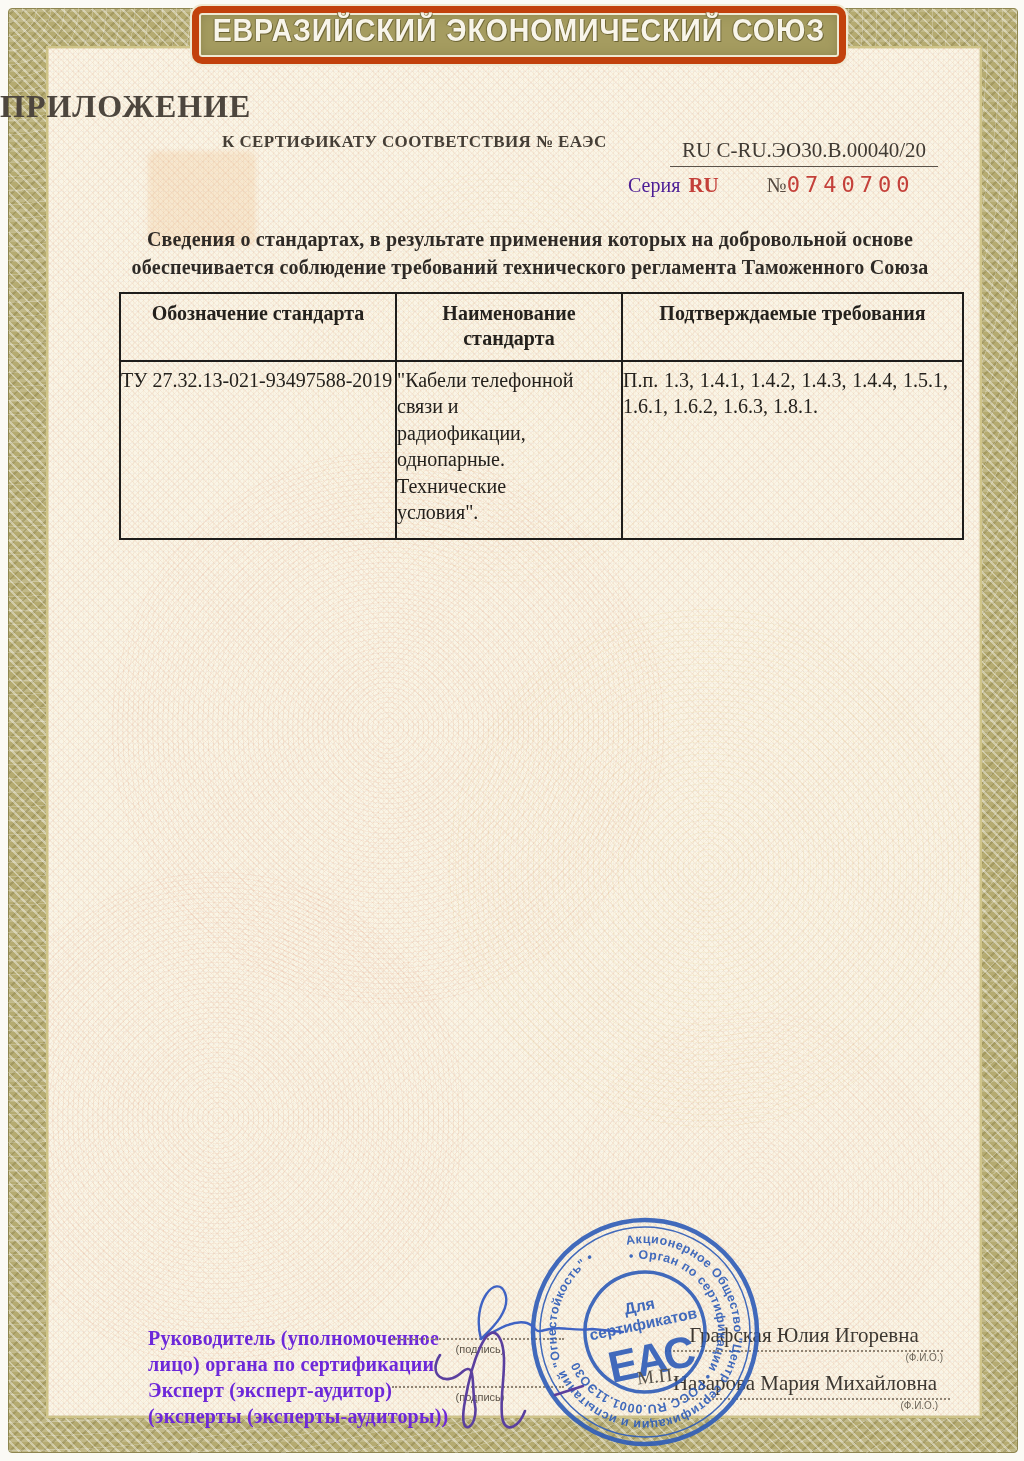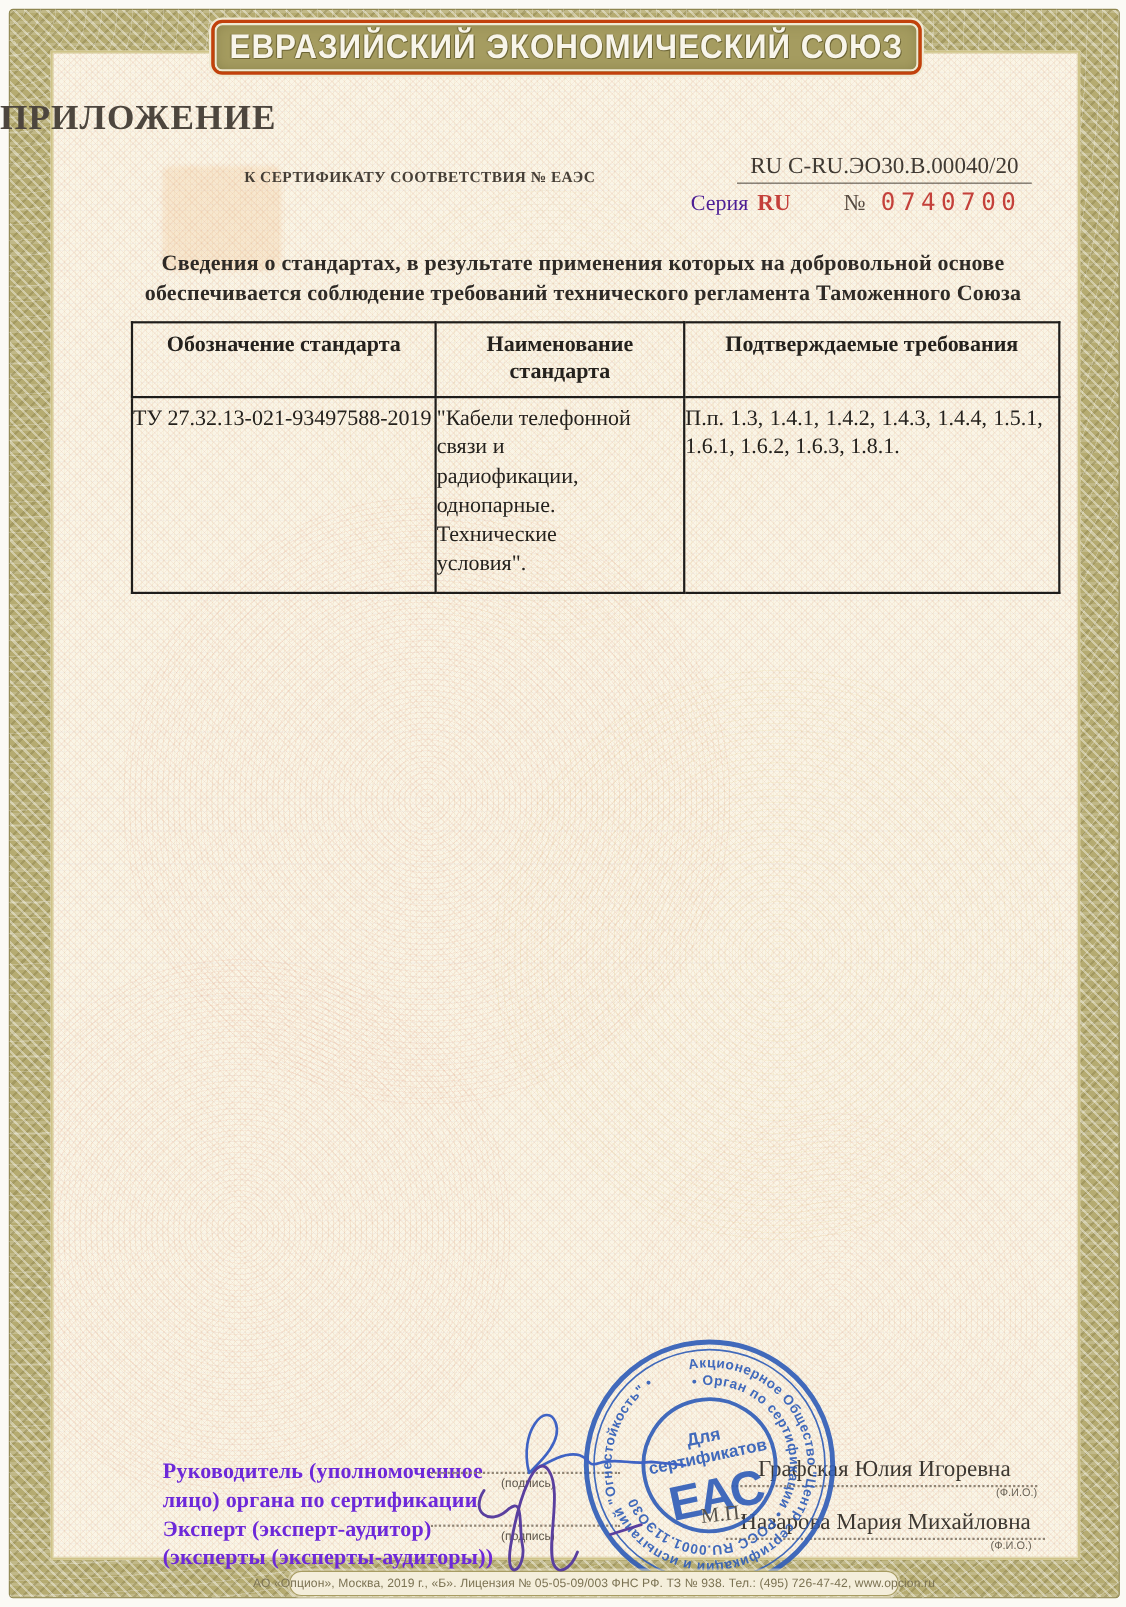--- a/index.html
+++ b/index.html
@@ -24,38 +24,38 @@
       repeating-linear-gradient(45deg, rgba(213,138,108,.11) 0 1px, transparent 1px 4px),
       repeating-linear-gradient(-45deg, rgba(213,138,108,.10) 0 1px, transparent 1px 4px),
       repeating-linear-gradient(90deg, rgba(210,186,110,.09) 0 1px, transparent 1px 5px),
       repeating-linear-gradient(0deg, rgba(160,160,210,.05) 0 1px, transparent 1px 6px);}
   .rosette{position:absolute;border-radius:50%;opacity:.55;
     background:repeating-radial-gradient(circle, rgba(222,132,100,.17) 0 1px, rgba(255,255,255,0) 1px 5px);}
   .rosette.yellow{background:repeating-radial-gradient(circle, rgba(214,186,92,.18) 0 1px, rgba(255,255,255,0) 1px 6px);}
   .patch-orange{position:absolute;left:100px;top:103px;width:108px;height:95px;border-radius:8px;
     background:rgba(233,152,72,.15);filter:blur(2px);}
   
-  .banner{position:absolute;left:192px;top:18px;width:640px;height:44px;background:#a59c60;
-    border:3px solid #c2410c;border-radius:10px;display:flex;align-items:center;justify-content:center;
+  .banner{position:absolute;left:192px;top:6px;width:640px;height:44px;background:#a59c60;
+    border:7px solid #c2410c;border-radius:10px;display:flex;justify-content:center;
     box-shadow:0 0 0 2px #efe9d2, inset 0 0 0 2px #efe9d2, inset 0 0 12px rgba(110,102,53,.55);}
   .banner span{font-family:"Liberation Sans","DejaVu Sans",sans-serif;font-weight:bold;font-size:31px;
     letter-spacing:1px;color:#f8f5ea;white-space:nowrap;transform:scaleX(.92);
     text-shadow:1px 1px 0 #6d6535, -1px 0 1px #6d6535;}
   
   .doc-title{position:absolute;left:0;top:88px;width:940px;text-align:left;
     font-size:32px;font-weight:bold;color:#4d463e;letter-spacing:1px;}
-  .cert-label{position:absolute;left:222px;top:154px;font-size:14px;font-weight:bold;color:#453e36;letter-spacing:.4px;}
+  .cert-label{position:absolute;left:222px;top:132px;font-size:17px;font-weight:bold;color:#453e36;letter-spacing:.4px;}
   .cert-number{position:absolute;left:670px;top:138px;width:268px;font-size:21px;color:#403a33;
     border-bottom:1.5px solid #5b5349;padding-bottom:3px;text-align:center;white-space:nowrap;}
   .series-row{position:absolute;left:628px;top:172px;display:flex;align-items:baseline;white-space:nowrap;}
   .series-label{font-size:20px;color:#4c1d95;}
   .series-code{font-size:21px;font-weight:bold;color:#c4403a;margin-left:8px;}
   .series-no{font-size:21px;color:#564a40;margin-left:48px;}
   .series-number{font-family:"DejaVu Sans Mono","Liberation Mono",monospace;font-size:22px;color:#c4403a;
-    letter-spacing:5px;margin-left:14px;}
+    letter-spacing:5px;}
   .intro{position:absolute;left:90px;top:226px;width:880px;text-align:center;font-size:20px;font-weight:bold;
     color:#2e2a26;line-height:1.38;letter-spacing:.2px;}
   
   .std-table{position:absolute;left:119px;top:292px;width:843px;border-collapse:collapse;table-layout:fixed;
     background:transparent;}
   .std-table th,.std-table td{border:2.5px solid #1e1d1b;color:#24211d;}
   .std-table th{font-size:20px;font-weight:bold;text-align:center;vertical-align:top;padding:7px 8px 9px;line-height:1.25;}
   .std-table td{font-size:20px;vertical-align:top;padding:5px 0;line-height:1.32;height:166px;}
   td.c-designation{text-align:justify;}
   td.c-name{padding-right:46px;}
@@ -178,17 +178,14 @@
     <text x="120" y="163" text-anchor="middle" font-size="44" font-weight="bold" letter-spacing="-2" fill="#2e5cb8">ЕАС</text>
     <text x="122" y="172" text-anchor="middle" font-size="19" fill="#47423b" transform="rotate(6 122 172)" style="font-family:'Liberation Serif',serif;">М.П.</text>
   </svg>
 
   <svg class="sig-ink" viewBox="0 0 260 215">
     <path d="M 96 104 C 86 66, 112 38, 120 58 C 127 76, 104 96, 96 104 C 110 96, 128 84, 142 88 C 152 91, 148 99, 160 95 C 176 90, 188 97, 207 94 L 238 97" fill="none" stroke="#3f63c4" stroke-width="2.4" stroke-linecap="round"></path>
     <path d="M 55 120 C 42 140, 60 152, 76 138 C 92 124, 86 150, 90 170 C 94 192, 72 208, 80 166 C 87 126, 102 84, 114 102 C 126 120, 112 168, 118 186 C 122 198, 134 192, 140 176" fill="none" stroke="#5a3f9f" stroke-width="2.6" stroke-linecap="round"></path>
     <path d="M 170 160 L 198 151" fill="none" stroke="#5a3f9f" stroke-width="2.6" stroke-linecap="round"></path>
   </svg>
 
-  <div class="footer-pill">
-    <span>АО «Опцион», Москва, 2019 г., «Б». Лицензия № 05-05-09/003 ФНС РФ. ТЗ № 938. Тел.: (495) 726-47-42, www.opcion.ru</span>
-  </div>
 
 </div>
 
 </body></html>

